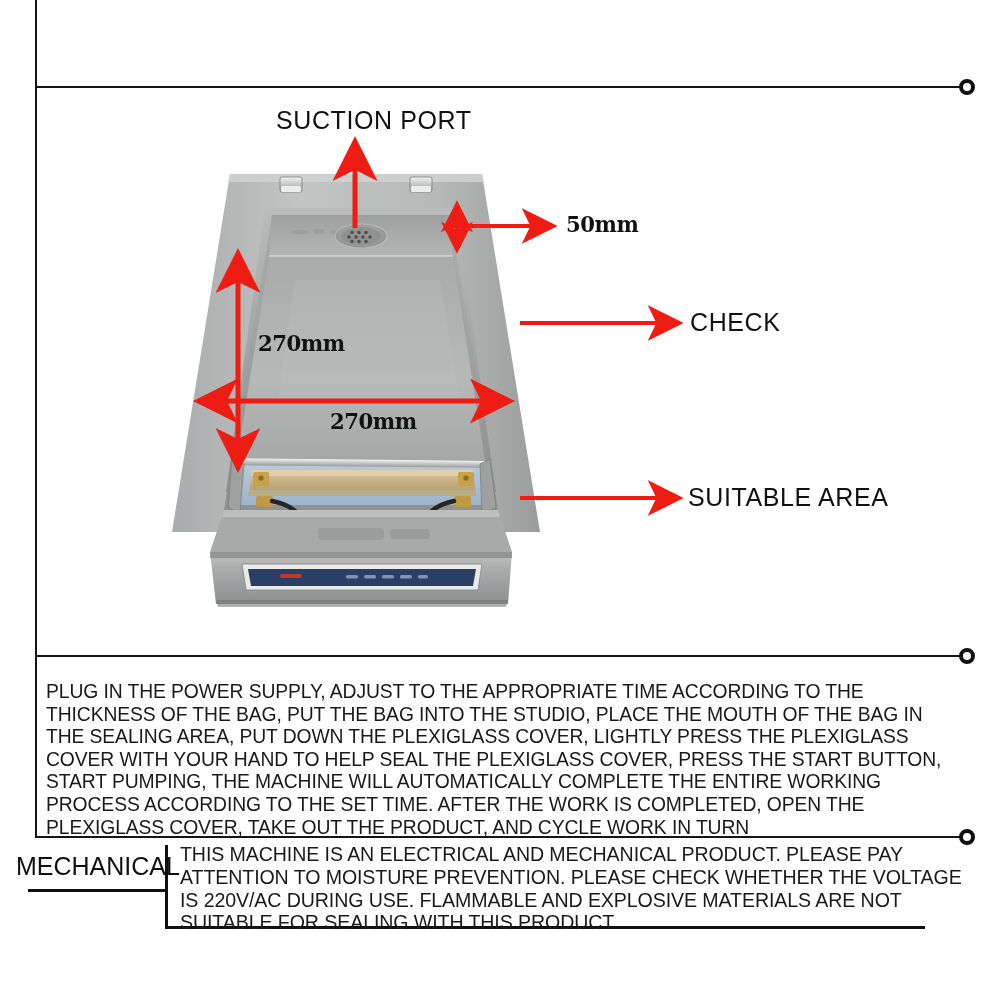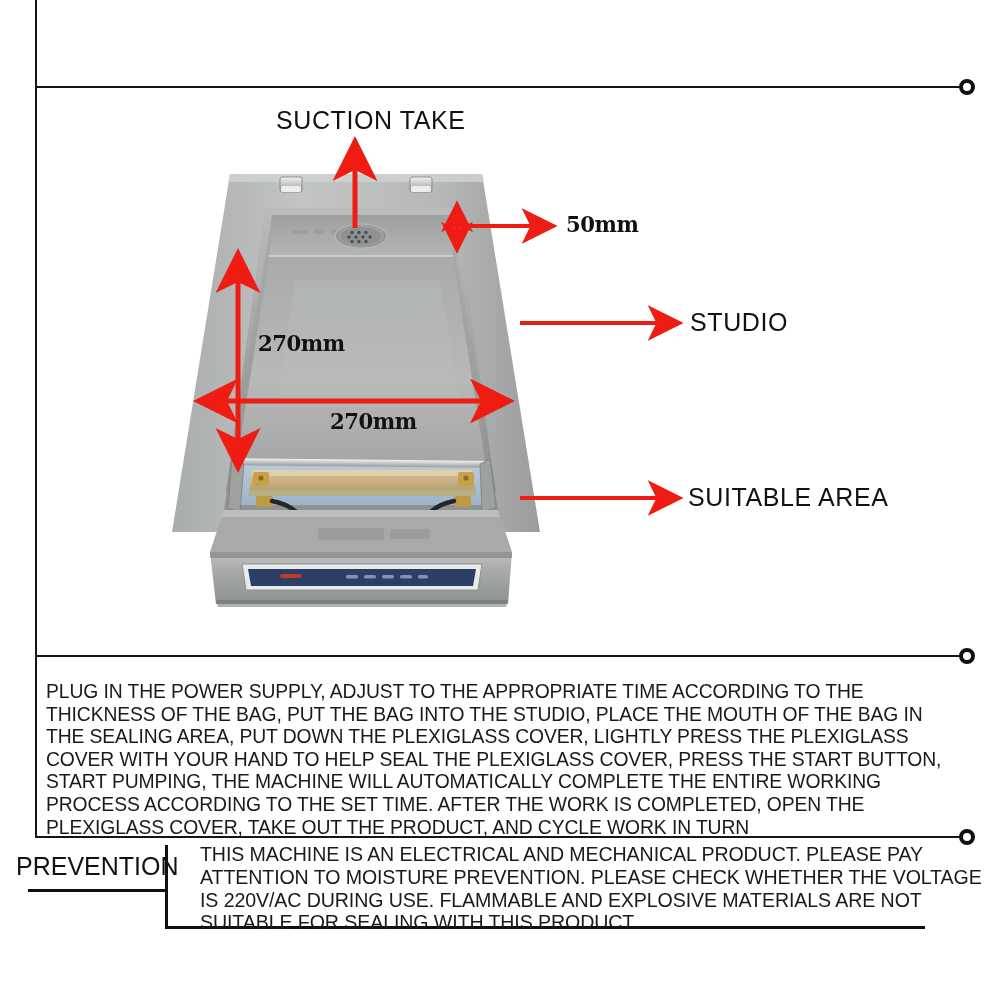--- a/index.html
+++ b/index.html
@@ -163,21 +163,20 @@
   .prec-text {
     position: absolute;
     left: 180px;
     top: 843px;
     width: 795px;
     font-family: "Liberation Sans", sans-serif;
     font-size: 19.6px;
     line-height: 22.8px;
     letter-spacing: -0.1px;
     color: #1a1a1a;
-    margin-left: 20px;
   }
 </style>
 </head>
 <body>
 
 <div class="frame-vline"></div>
 <div class="frame-hline-top"></div>
 <div class="frame-hline-mid"></div>
 <div class="frame-hline-bot"></div>
 <div class="node-dot node-top"></div>
@@ -360,28 +359,28 @@
 
   <line x1="520" y1="498" x2="678" y2="498" stroke="#ee1c12" stroke-width="4" marker-end="url(#ah)"></line>
 
   <line x1="238" y1="370" x2="238" y2="255" stroke="#ee1c12" stroke-width="5" marker-end="url(#ah)"></line>
   <line x1="238" y1="370" x2="238" y2="466" stroke="#ee1c12" stroke-width="5" marker-end="url(#ah)"></line>
 
   <line x1="320" y1="401" x2="200" y2="401" stroke="#ee1c12" stroke-width="5" marker-end="url(#ah)"></line>
   <line x1="320" y1="401" x2="508" y2="401" stroke="#ee1c12" stroke-width="5" marker-end="url(#ah)"></line>
 </svg>
 
-<div class="lbl lbl-callout lbl-suction">SUCTION TAKE</div>
+<div class="lbl lbl-callout lbl-suction">SUCTION PORT</div>
 <div class="lbl lbl-dim lbl-50mm">50mm</div>
-<div class="lbl lbl-callout lbl-studio">STUDIO</div>
+<div class="lbl lbl-callout lbl-studio">CHECK</div>
 <div class="lbl lbl-callout lbl-sealing">SUITABLE AREA</div>
 <div class="lbl lbl-dim lbl-270v">270mm</div>
 <div class="lbl lbl-dim lbl-270h">270mm</div>
 
 <div class="instr-block">
   <div class="instr-text">PLUG IN THE POWER SUPPLY, ADJUST TO THE APPROPRIATE TIME ACCORDING TO THE THICKNESS OF THE BAG, PUT THE BAG INTO THE STUDIO, PLACE THE MOUTH OF THE BAG IN THE SEALING AREA, PUT DOWN THE PLEXIGLASS COVER, LIGHTLY PRESS THE PLEXIGLASS COVER WITH YOUR HAND TO HELP SEAL THE PLEXIGLASS COVER, PRESS THE START BUTTON, START PUMPING, THE MACHINE WILL AUTOMATICALLY COMPLETE THE ENTIRE WORKING PROCESS ACCORDING TO THE SET TIME. AFTER THE WORK IS COMPLETED, OPEN THE PLEXIGLASS COVER, TAKE OUT THE PRODUCT, AND CYCLE WORK IN TURN</div>
 </div>
 
-<div class="prec-label">PREVENTION</div>
+<div class="prec-label">MECHANICAL</div>
 <div class="prec-underline"></div>
 <div class="prec-vline"></div>
 <div class="prec-botline"></div>
 <div class="prec-text">THIS MACHINE IS AN ELECTRICAL AND MECHANICAL PRODUCT. PLEASE PAY ATTENTION TO MOISTURE PREVENTION. PLEASE CHECK WHETHER THE VOLTAGE IS 220V/AC DURING USE. FLAMMABLE AND EXPLOSIVE MATERIALS ARE NOT SUITABLE FOR SEALING WITH THIS PRODUCT.</div>
 
 </body></html>

